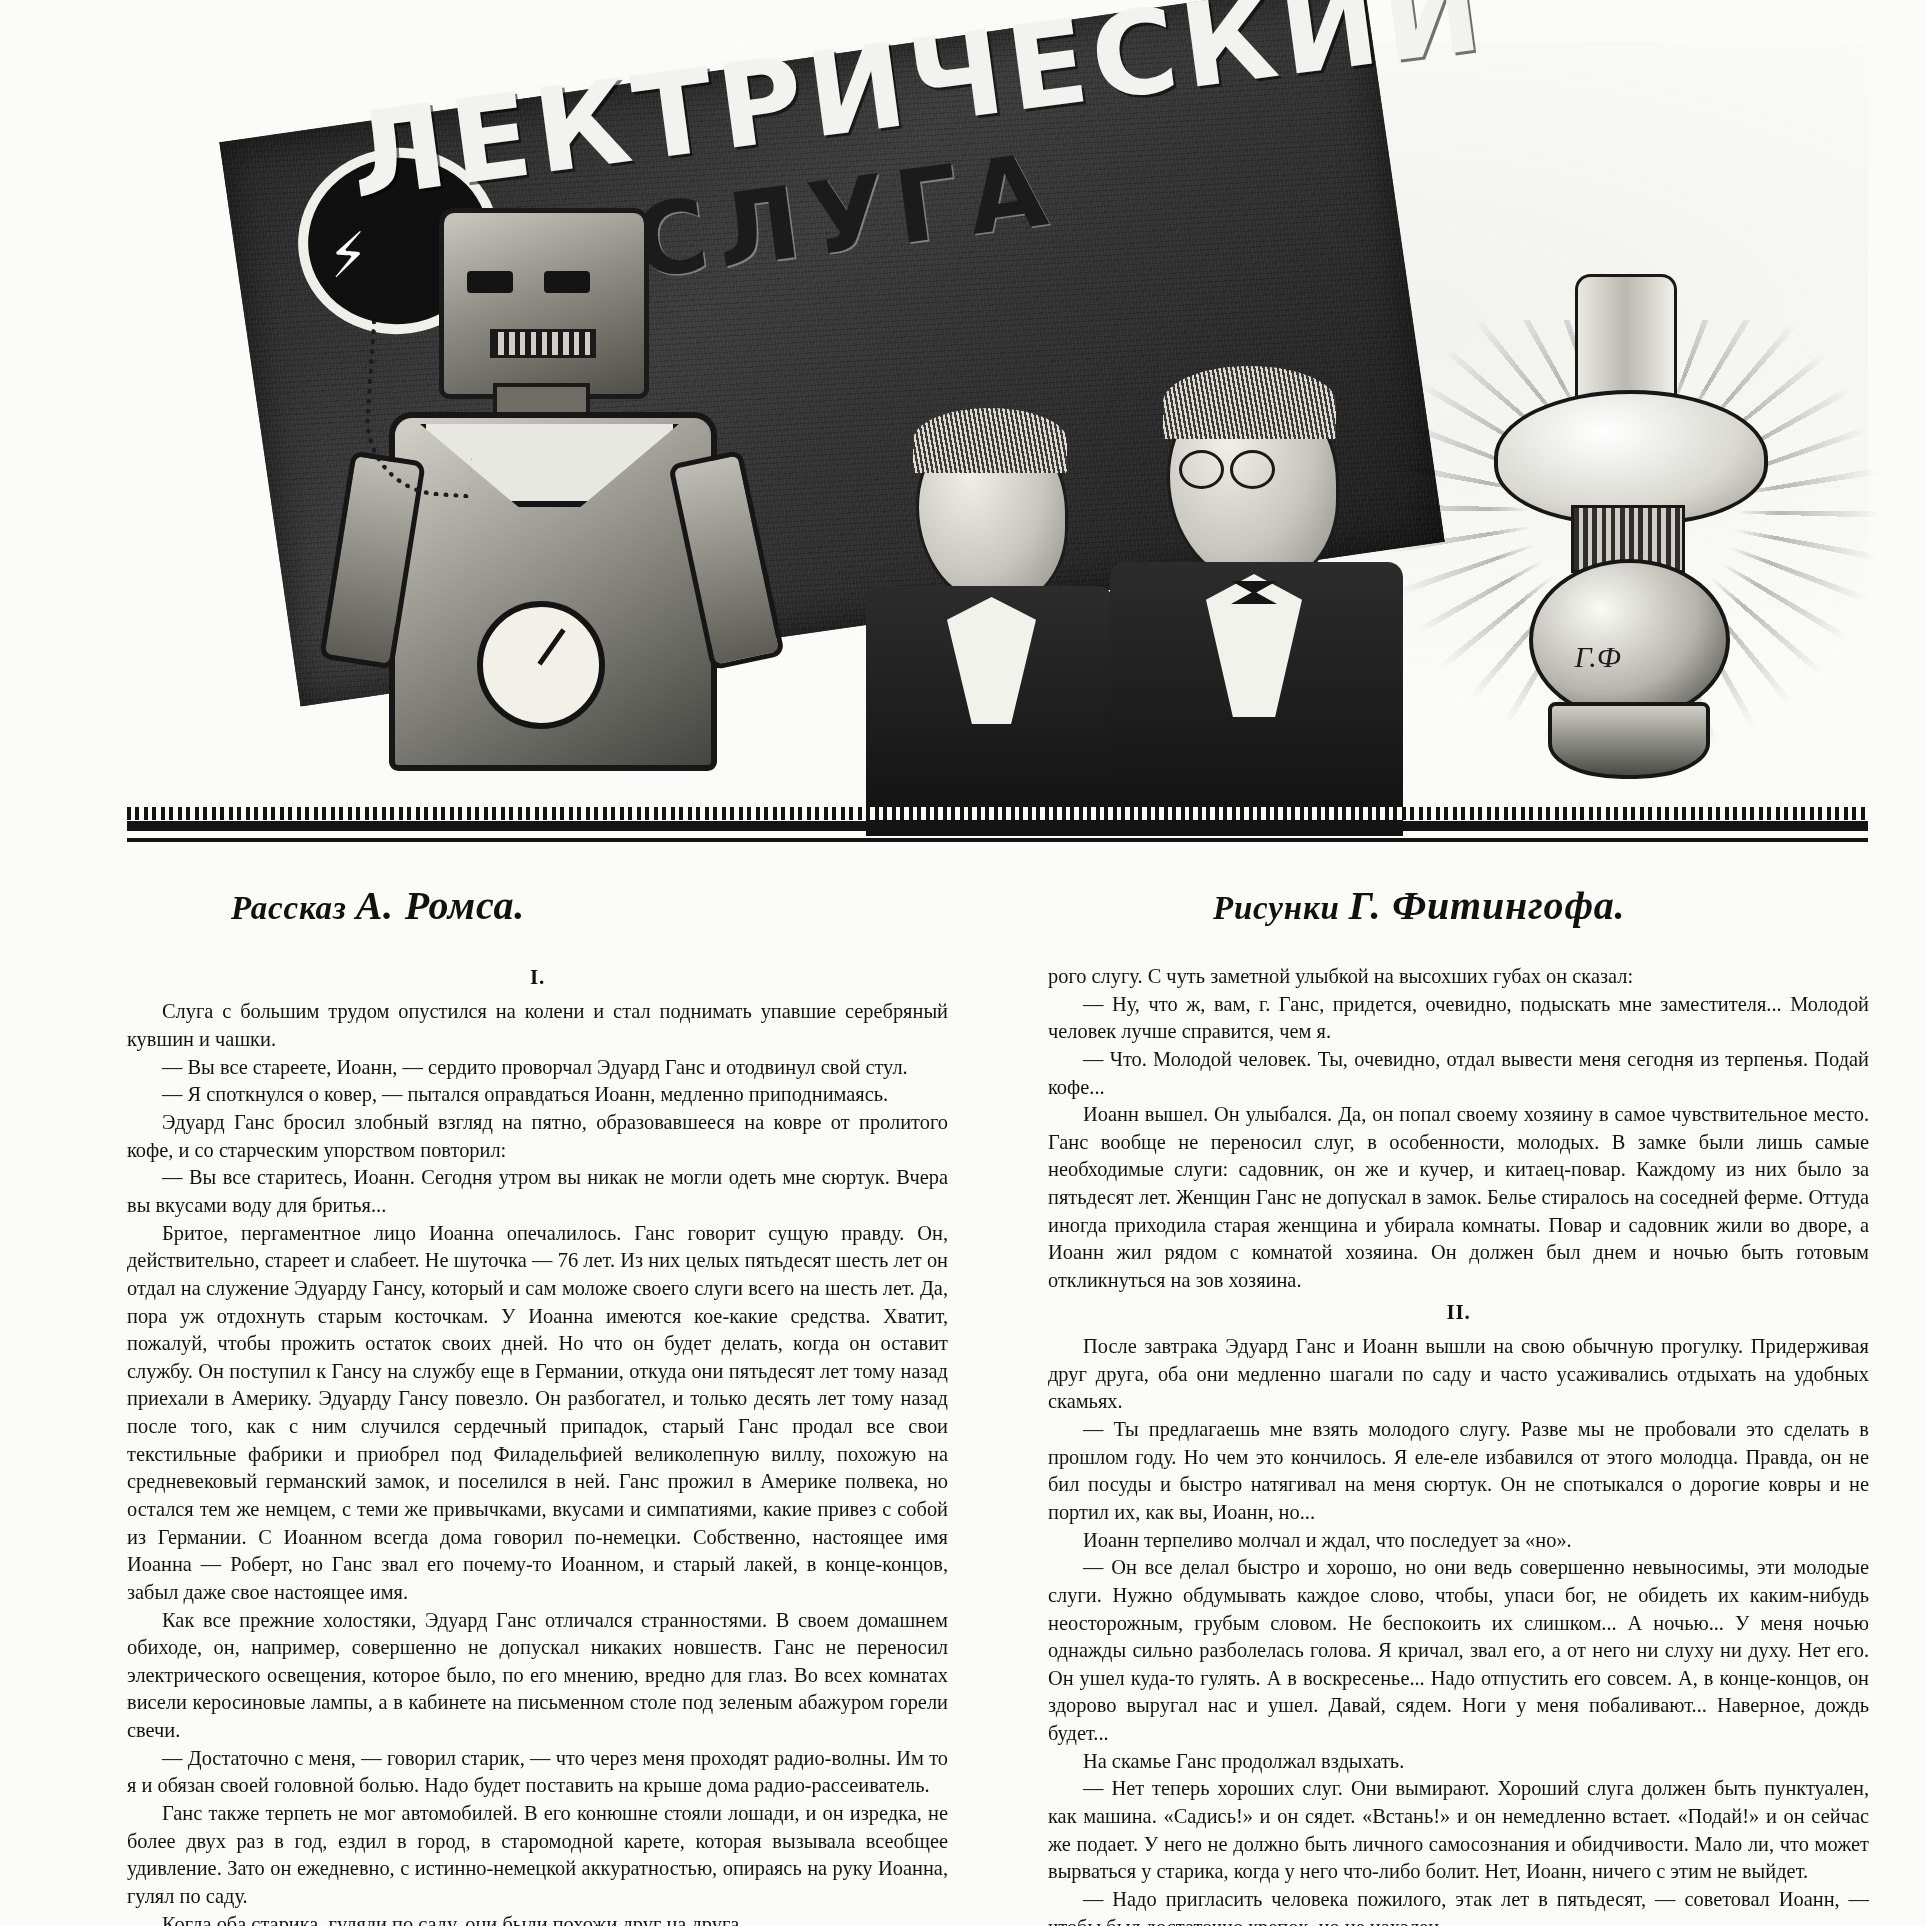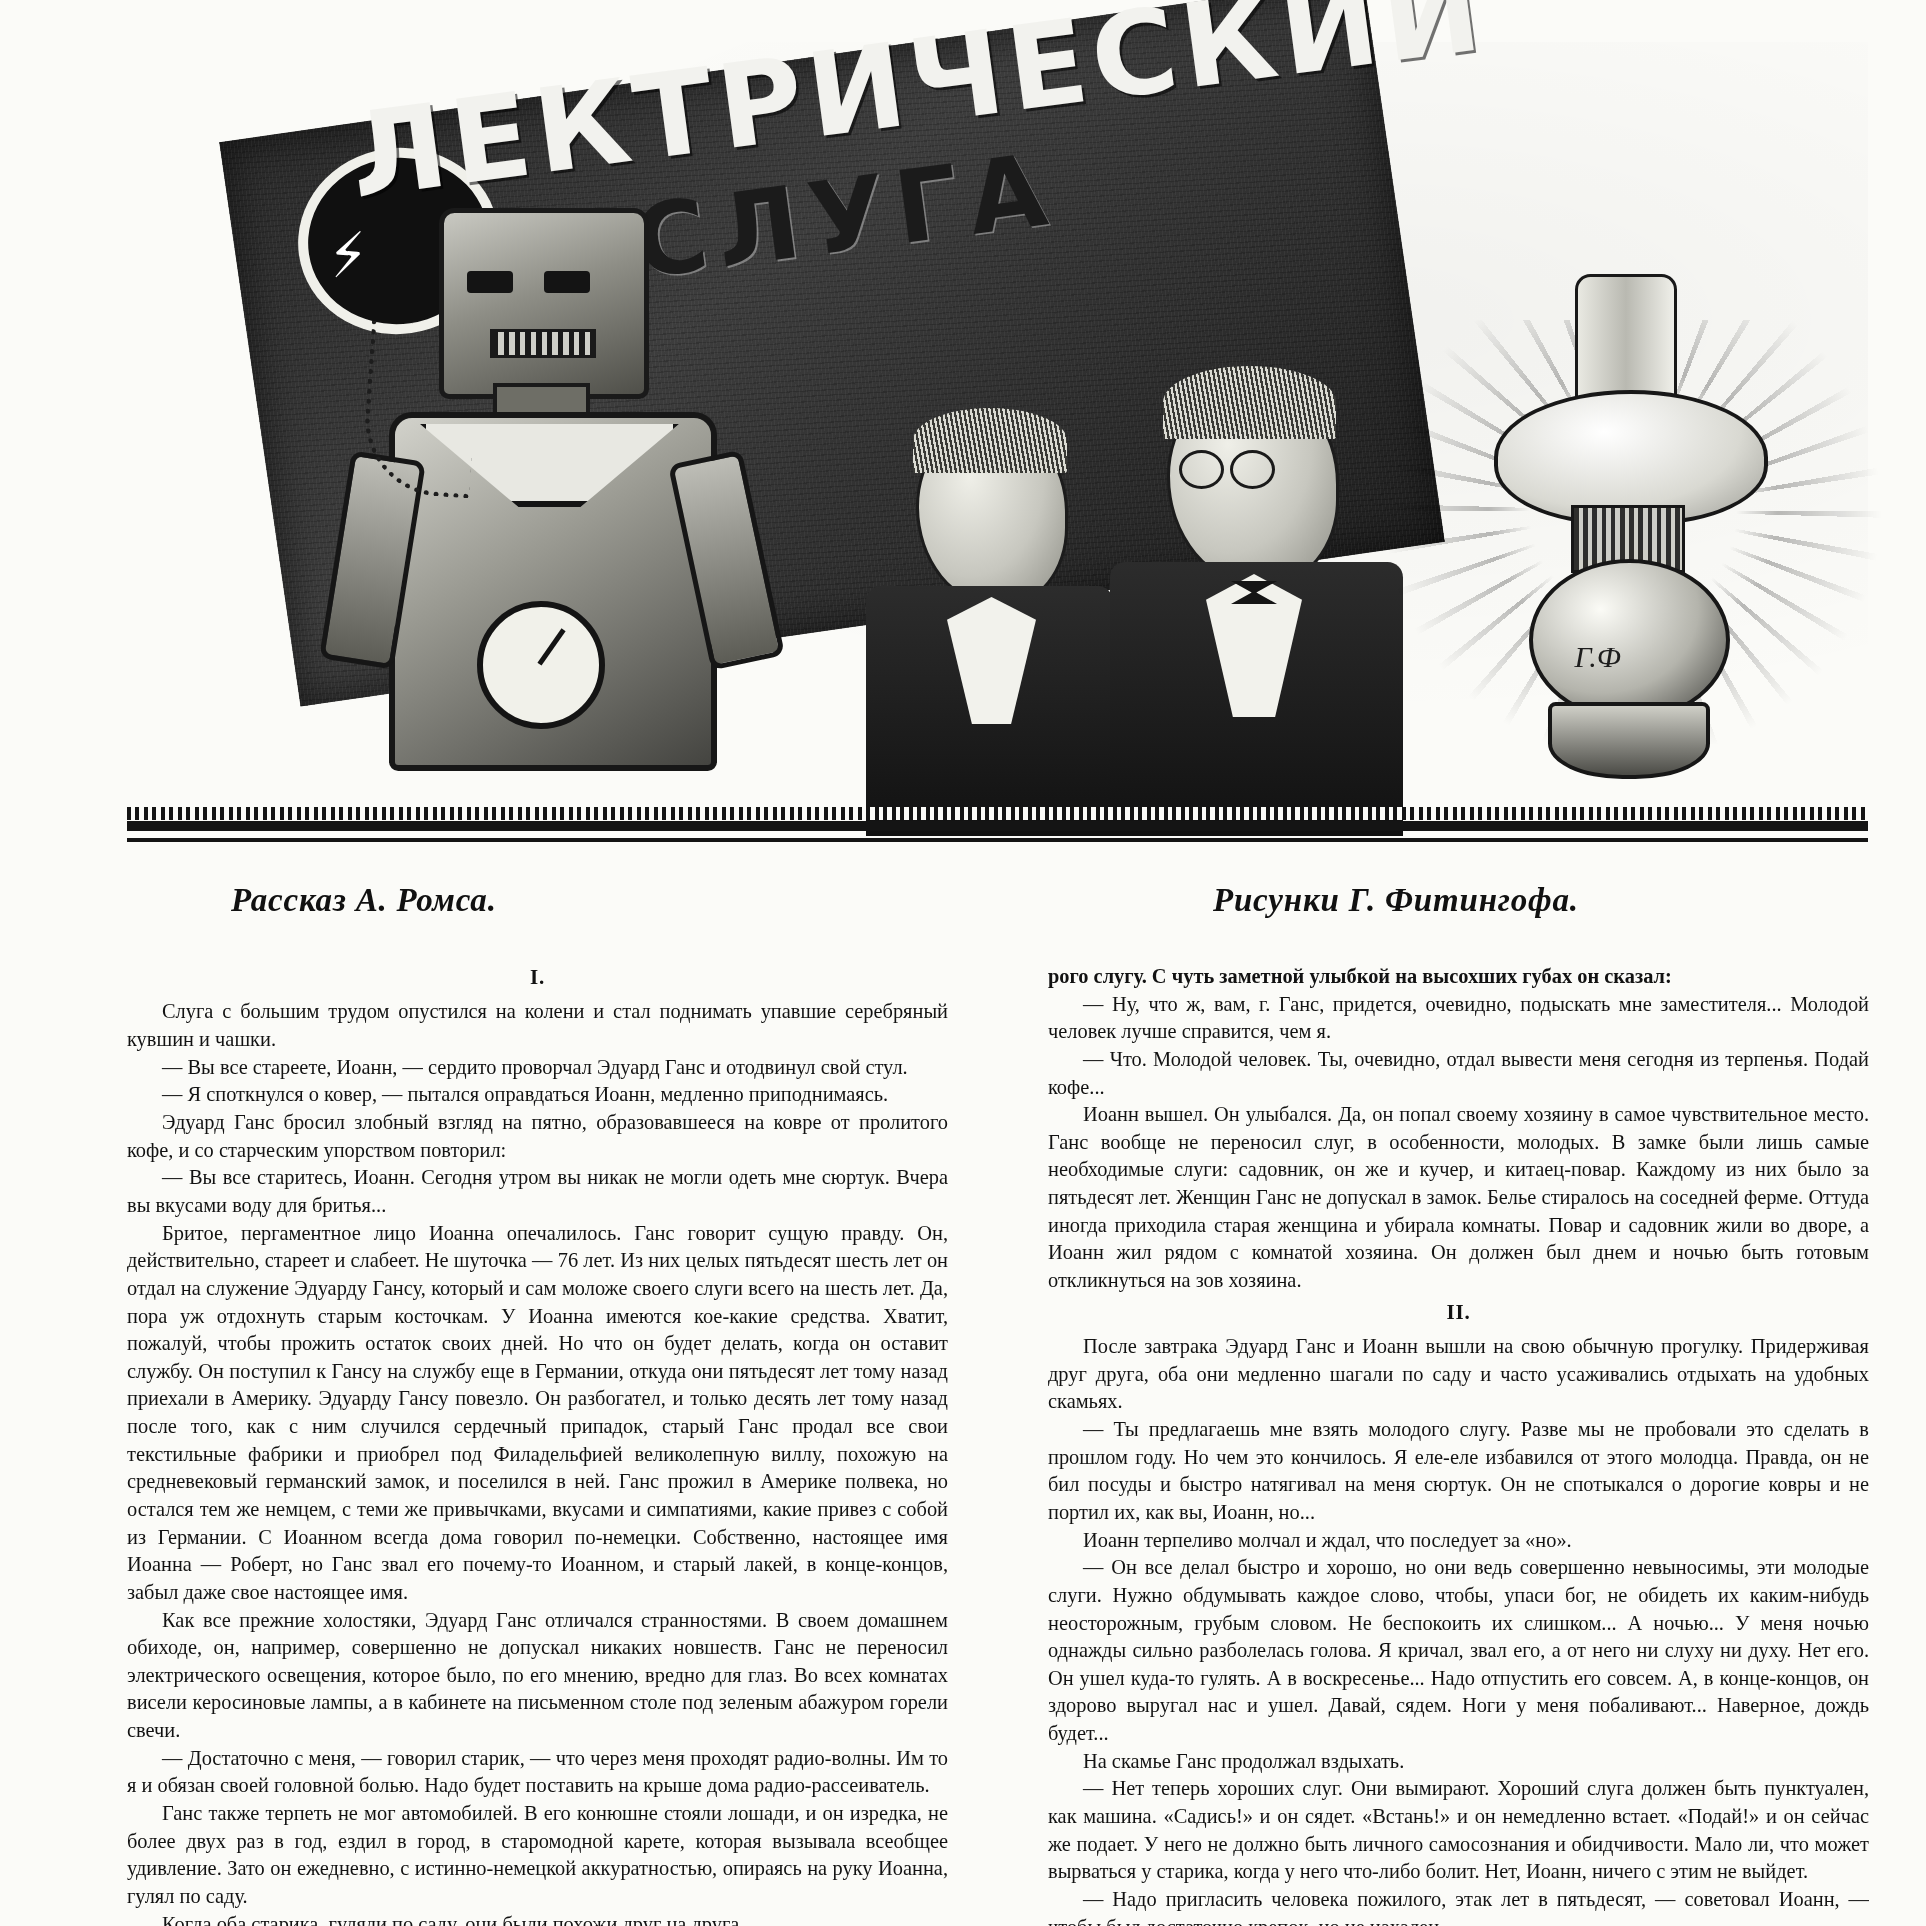--- a/index.html
+++ b/index.html
@@ -300,21 +300,21 @@
     top: 882px;
     font-family: "Liberation Serif", serif;
     font-style: italic;
     font-weight: 700;
     font-size: 33px;
     color: #111;
     letter-spacing: 0.8px;
   }
   .byline.left { left: 231px; }
   .byline.right { left: 1186px; margin-left: 27px; }
-  .byline .big { font-size: 33px; text-align: right; }
+  .byline .big { font-size: 40px; text-align: right; }
 
   
   .cols {
     position: absolute;
     left: 127px;
     top: 963px;
     width: 1741px;
     height: 1695px;
   }
   .col {
@@ -335,21 +335,21 @@
     font-size: 21px;
     font-weight: 700;
     margin: 0 0 7px 0;
     letter-spacing: 0.8px;
   }
   .sec-num.spaced { margin-top: 3px; }
   .col p {
     margin: 0;
     text-indent: 35px;
   }
-  .col p.noindent { text-indent: 0; font-weight: bold; }
+  .col p.noindent { text-indent: 0; }
 </style>
 </head>
 <body>
 
 <div class="page">
 
   <div class="illo">
     <div class="illo-bg"></div>
 
     <div class="plate">

